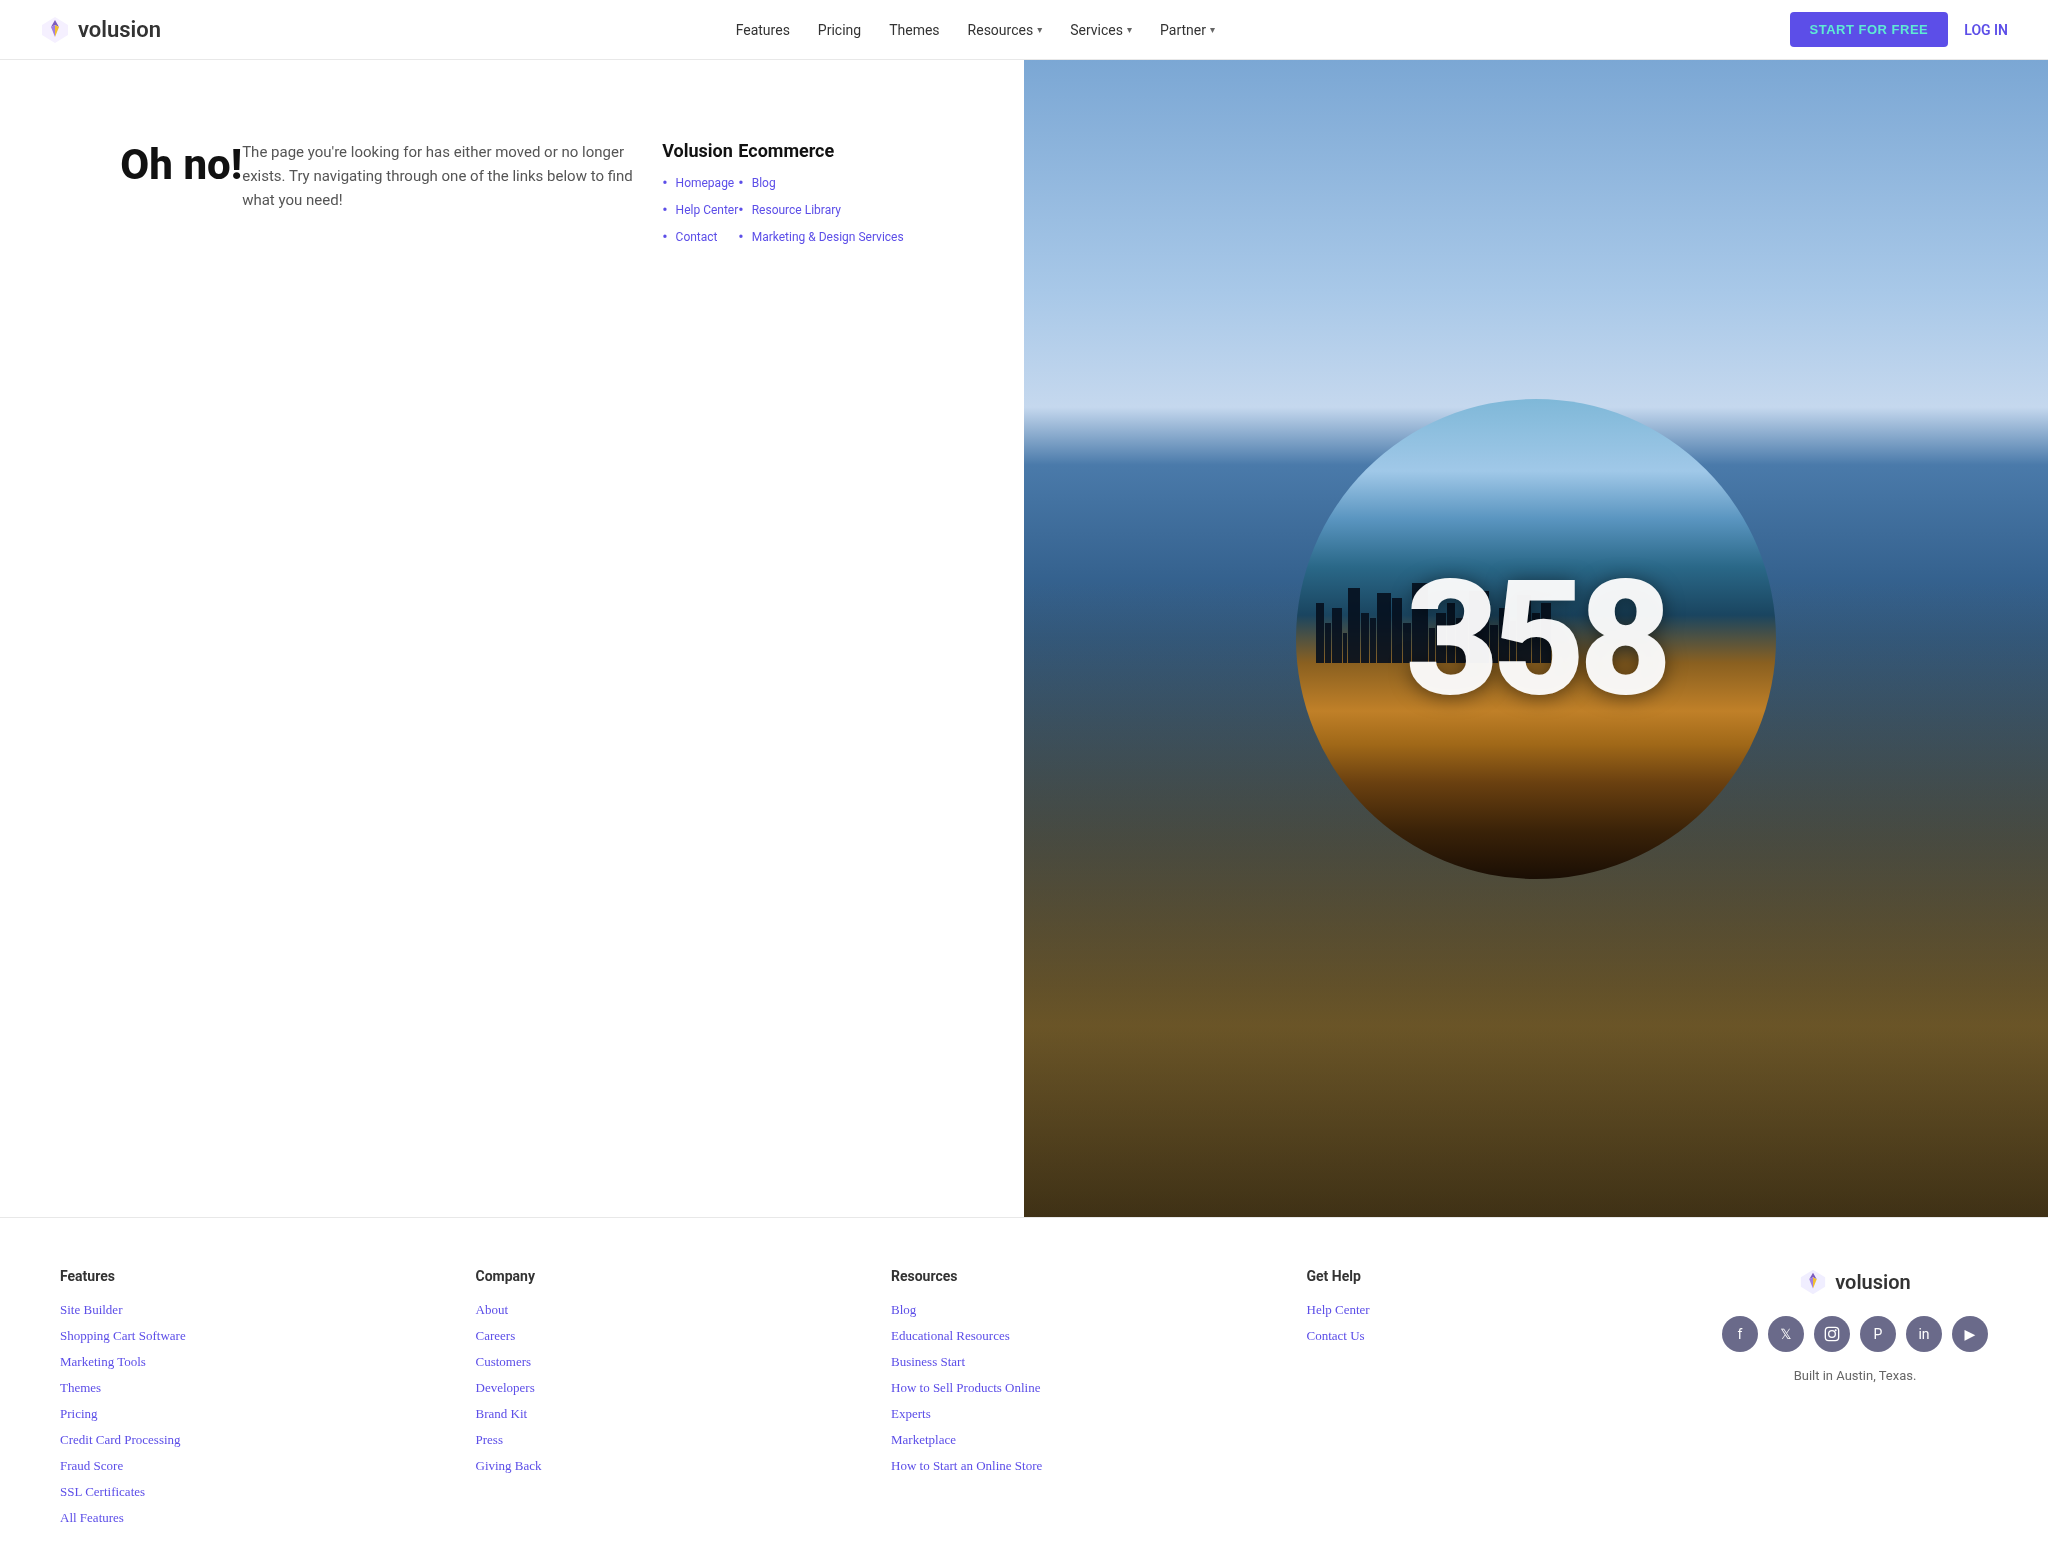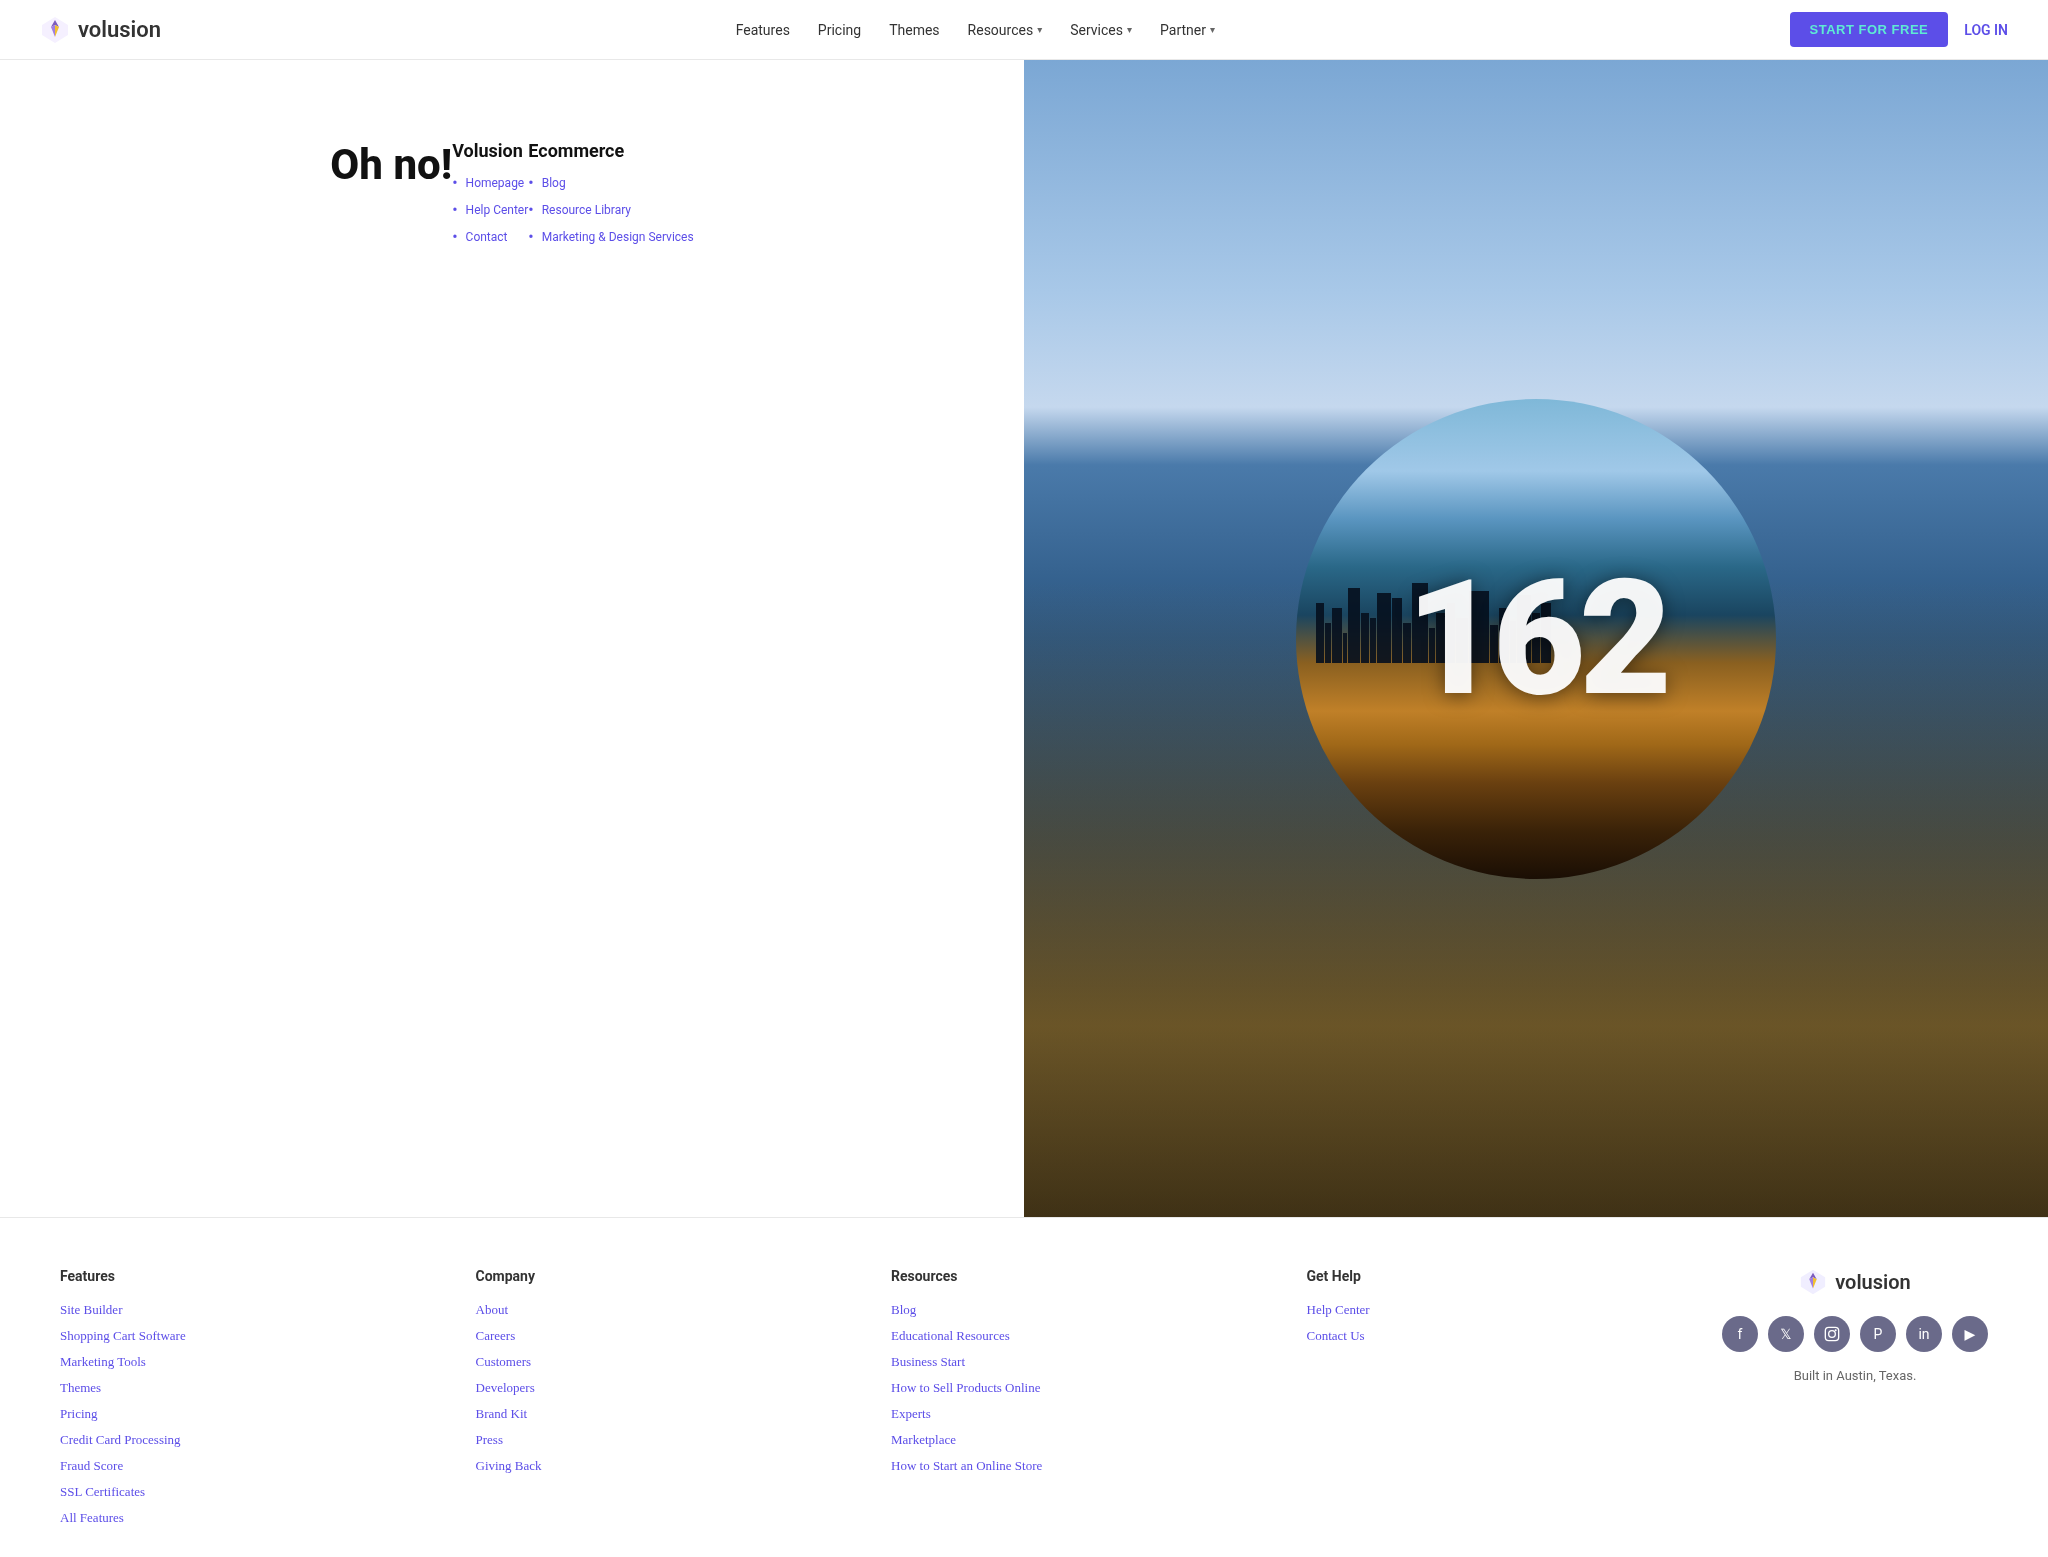--- a/index.html
+++ b/index.html
@@ -125,20 +125,21 @@
   <div class="header-actions">
     <button class="btn-start">START FOR FREE</button>
     <a class="btn-login" href="#">LOG IN</a>
   </div>
 </header>
 
 <div class="main-content">
 
   <div class="error-left">
     <h1 class="error-title">Oh no!</h1>
+    <p class="error-desc">The page you're looking for has either moved or no longer exists. Try navigating through one of the links below to find what you need!</p>
 
     <div class="link-section">
       <h2 class="link-section-title">Volusion</h2>
       <ul class="link-list">
         <li>
           <span class="link-bullet">•</span>
           <a href="#">Homepage</a>
         </li>
         <li>
           <span class="link-bullet">•</span>
@@ -225,21 +226,21 @@
 
           <span style="
             font-size:min(160px,26vw);
             font-weight:900;
             color:rgba(255,255,255,0.95);
             letter-spacing:-6px;
             text-shadow:0 2px 20px rgba(0,0,0,0.5);
             position:relative;
             z-index:3;
             line-height:1;
-          ">162</span>
+          ">358</span>
         </div>
       </div>
     </div>
   </div>
 </div>
 
 <footer class="footer">
   <div class="footer-top">
 
     <div class="footer-col">

